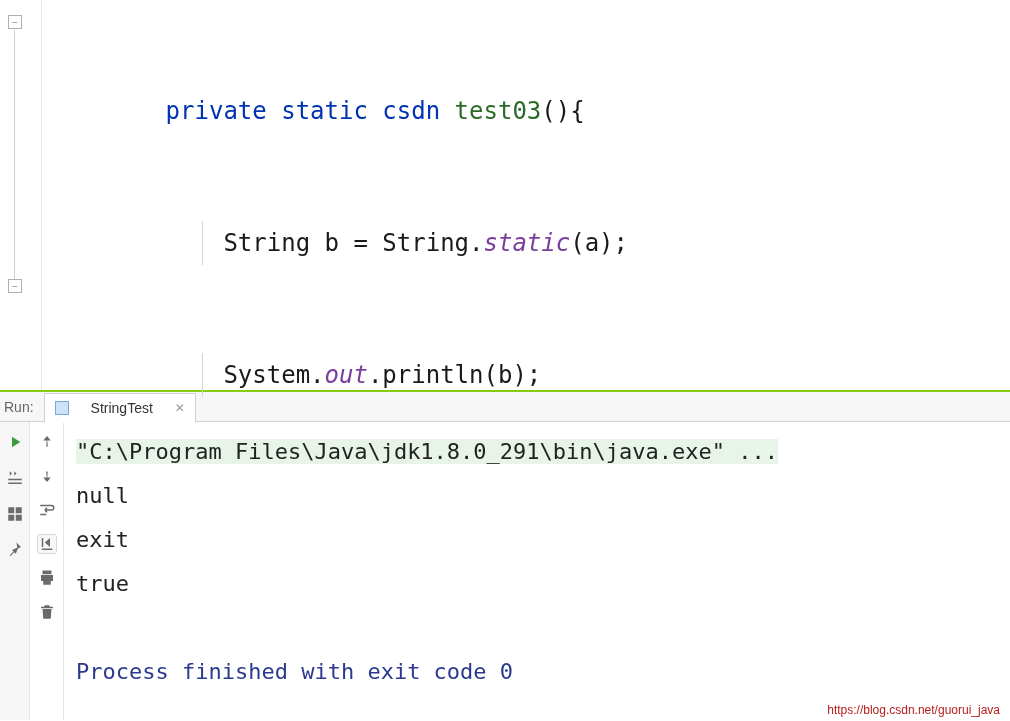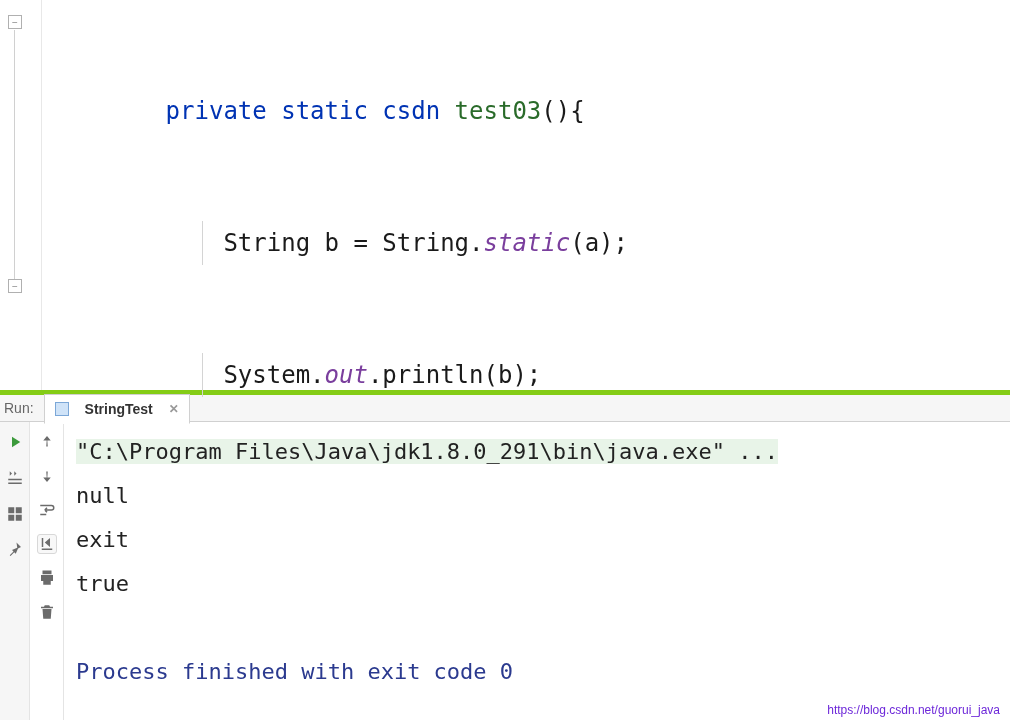--- a/index.html
+++ b/index.html
@@ -71,37 +71,36 @@
   .it   { color: #7a3e9d; font-style: italic; }
   .hl   { background: #f7e7b9; padding:1px 0; }
   .caret-guide {
     position:absolute; left:152px; top:0; bottom:0; width:1px; background:#d4d4d4;
   }
   .run-header {
     display:flex;
     align-items:center;
     height:32px;
     background:#f6f6f6;
-    border-top:5px solid #84cc16;
+    border-top:2px solid #84cc16;
     border-bottom:1px solid #d0d0d0;
     font-size:14px;
     color:#555;
   }
   .run-label { padding: 0 10px 0 4px; color:#666;}
   .tab {
     display:flex;align-items:center;
     height:30px;
     padding: 0 10px;
     background:#fff;
     border:1px solid #d0d0d0;
     border-bottom:1px solid #fff;
     position:relative; top:1px;
-    gap:16px;
+    gap:22px;
     color:#333;
-    font-weight:bold;
   }
   .tab .sq-icon {
     width:14px;height:14px;border:1px solid #7ba7d7;background:#cfe3f8;
   }
   .tab .close {font-size:12px;color:#999;cursor:pointer;}
   .run-body { display:flex; height: 298px;}
   .run-toolbar-outer { width:30px; background:#f6f6f6; border-right:1px solid #e4e4e4; display:flex; flex-direction:column; align-items:center; padding-top:10px; gap:16px;}
   .run-toolbar-inner { width:34px; background:#fff; border-right:1px solid #e4e4e4; display:flex; flex-direction:column; align-items:center; padding-top:10px; gap:14px;}
   .tbtn { width:20px;height:20px; display:flex;align-items:center;justify-content:center; color:#6b6b6b; cursor:pointer;}
   .tbtn svg{width:18px;height:18px;}
@@ -114,21 +113,21 @@
     padding:8px 12px;
     white-space:pre;
     color:#222;
   }
   .cmd-hl { background:#e8f4e8;}
   .exit { color:#2b3a8f;}
   .watermark {
     position:absolute;
     bottom:4px; right:10px;
     font-size:12px;
-    color:#6d28d9;
+    color:#b91c1c;
     font-family:Arial,sans-serif;
   }
   .inner-sel {
     background:#f8f8f8;
     border:1px solid #d8d8d8;
     border-radius:3px;
   }
 </style>
 </head>
 <body>

